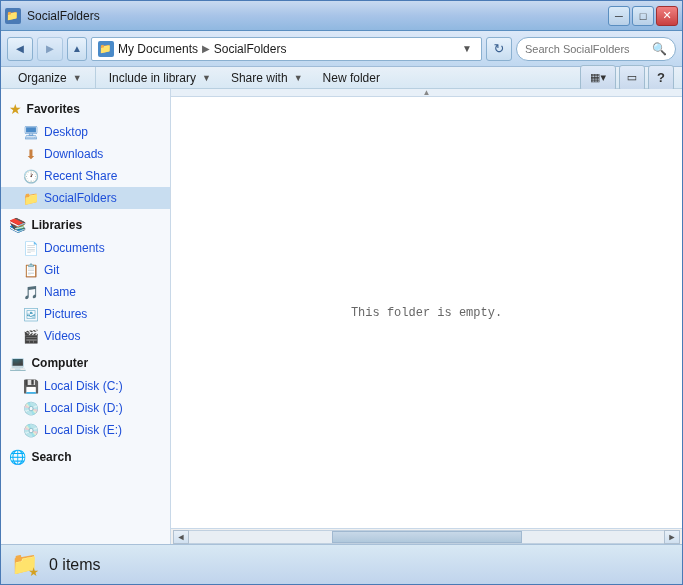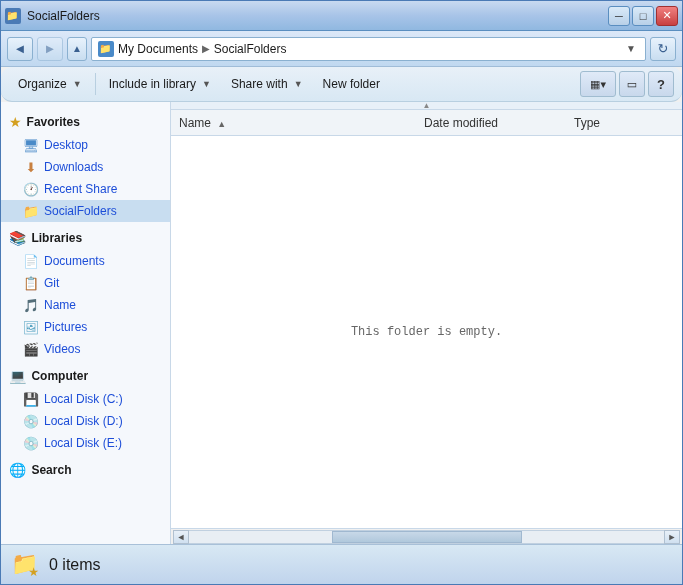--- a/index.html
+++ b/index.html
@@ -175,27 +175,26 @@
 
     .search-icon-btn {
       color: #5a8ec0;
       font-size: 12px;
       cursor: pointer;
     }
 
     
     .toolbar {
       background: linear-gradient(to bottom, #e8f0f8, #d8e8f4);
-      height: 35px;
+      height: 22px;
       display: flex;
       align-items: center;
       padding: 0 8px;
       gap: 2px;
       border-bottom: 1px solid #b8cfe0;
-      border-radius: 11px;
     }
 
     .toolbar-btn {
       height: 26px;
       padding: 0 8px;
       border: 1px solid transparent;
       border-radius: 3px;
       background: transparent;
       cursor: pointer;
       font-size: 12px;
@@ -526,20 +525,24 @@
     <div class="nav-btn" style="opacity:0.5;">►</div>
     <div class="nav-btn" style="width:20px; font-size:10px;">▲</div>
     <div class="address-path">
       <div class="path-icon" style="font-size:10px;">📁</div>
       <span class="path-segment">My Documents</span>
       <span class="path-arrow">▶</span>
       <span class="path-segment">SocialFolders</span>
       <span class="path-dropdown">▼</span>
     </div>
     <div class="refresh-btn">↻</div>
+    <div class="search-box">
+      <input type="text" placeholder="Search SocialFolders" style="">
+      <span class="search-icon-btn">🔍</span>
+    </div>
   </div>
 
   <div class="toolbar">
     <button class="toolbar-btn">
       <span>Organize</span>
       <span class="chevron">▼</span>
     </button>
     <div class="toolbar-sep"></div>
     <button class="toolbar-btn">
       <span>Include in library</span>
@@ -640,28 +643,20 @@
       </div>
 
     </div>
 
     <div class="content-pane">
 
       <div class="collapse-bar">
         <span style="font-size:8px; color:#888;">▲</span>
       </div>
 
-      <div class="column-header">
-        <span class="col-name">
-          <span>Name</span>
-          <span class="col-sort-arrow">▲</span>
-        </span>
-        <span class="col-date">Date modified</span>
-        <span class="col-type">Type</span>
-      </div>
 
       <div class="content-area">
         <span>This folder is empty.</span>
       </div>
 
       <div class="h-scrollbar">
         <div class="h-scroll-left">◄</div>
         <div class="h-scroll-track">
           <div class="h-scroll-thumb"></div>
         </div>

